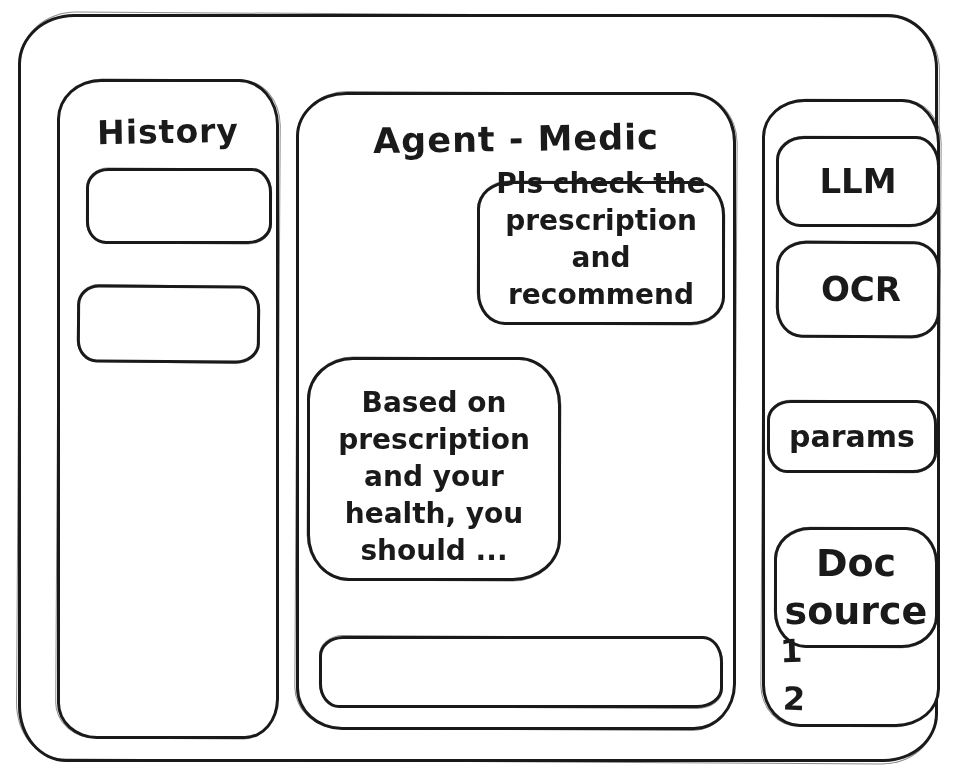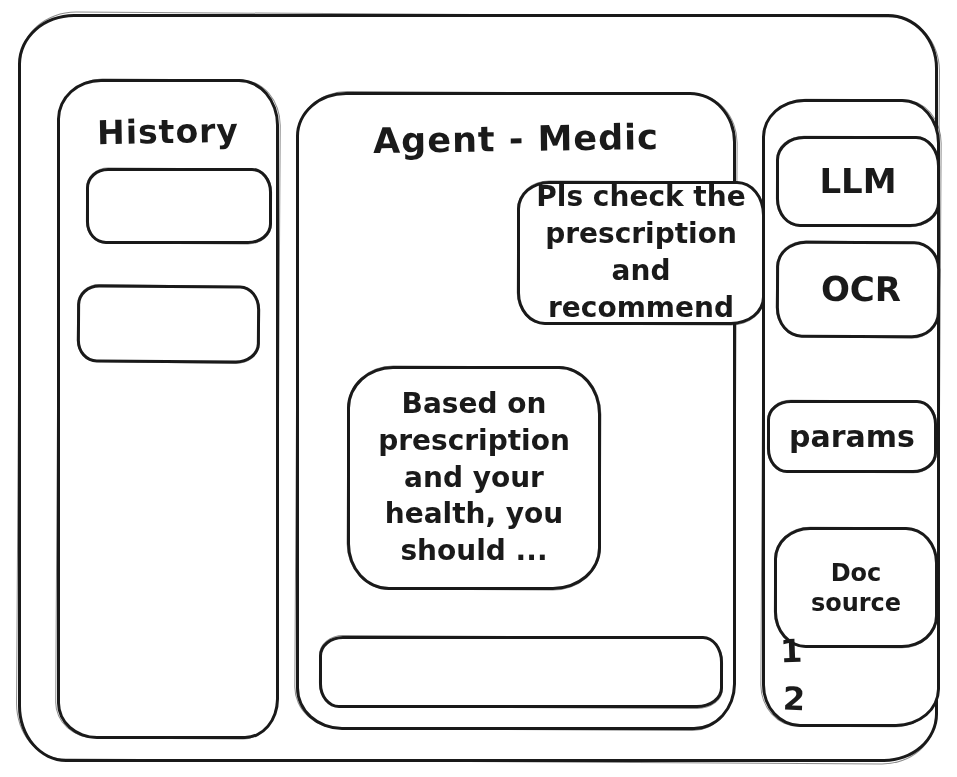--- a/index.html
+++ b/index.html
@@ -61,35 +61,34 @@
 
   
   .chat-panel {
     left: 275px; top: 75px; width: 440px; height: 638px;
     border-radius: 50px 46px 42px 46px / 44px 50px 46px 42px;
   }
   .chat-title { top: 24px; font-size: 35px; transform: rotate(-0.8deg); }
 
   .bubble {
     display: flex;
-    align-items: center;
+    align-items: flex-end;
     justify-content: center;
     text-align: center;
     font-size: 28px;
     font-weight: 600;
     line-height: 1.32;
     padding: 8px 14px;
-    margin-left: 40px;
   }
   .bubble-user {
     left: 178px; top: 86px; width: 248px; height: 144px;
     border-radius: 32px 28px 34px 28px / 28px 34px 28px 32px;
   }
   .bubble-agent {
-    left: 8px; top: 271px; width: 254px; height: 224px;
+    left: 8px; top: 262px; width: 254px; height: 224px;
     border-radius: 46px 42px 48px 42px / 42px 48px 42px 46px;
   }
 
   .input-box {
     left: 20px; top: 541px; width: 404px; height: 72px;
     border-radius: 24px 20px 26px 20px / 20px 26px 20px 24px;
   }
   .input-box input {
     width: 100%; height: 100%;
     border: none; outline: none; background: transparent;
@@ -111,21 +110,21 @@
     font-family: inherit;
     font-weight: 700;
     color: inherit;
     cursor: pointer;
     line-height: 1.25;
     padding: 0 6px;
   }
   .btn-llm    { left: 11px; top: 34px;  width: 164px; height: 91px;  font-size: 34px; border-radius: 28px 24px 30px 24px / 24px 30px 24px 28px; }
   .btn-ocr    { left: 11px; top: 139px; width: 164px; height: 97px;  font-size: 34px; border-radius: 30px 26px 28px 26px / 26px 28px 26px 30px; transform: rotate(0.3deg); padding-left: 12px; }
   .btn-params { left: 2px;  top: 298px; width: 170px; height: 73px;  font-size: 30px; border-radius: 24px 20px 24px 20px / 20px 24px 20px 24px; }
-  .btn-doc    { left: 9px;  top: 425px; width: 164px; height: 121px; font-size: 24px; border-radius: 36px 32px 36px 32px / 32px 36px 32px 36px; }
+  .btn-doc    { left: 9px;  top: 425px; width: 164px; height: 121px; font-size: 38px; border-radius: 36px 32px 36px 32px / 32px 36px 32px 36px; }
 
   .doc-num {
     position: absolute;
     font-size: 32px;
     font-weight: 700;
   }
   .doc-num-1 { left: 15px; top: 530px; transform: rotate(-2deg); }
   .doc-num-2 { left: 18px; top: 578px; transform: rotate(2deg); }
 </style>
 </head>

